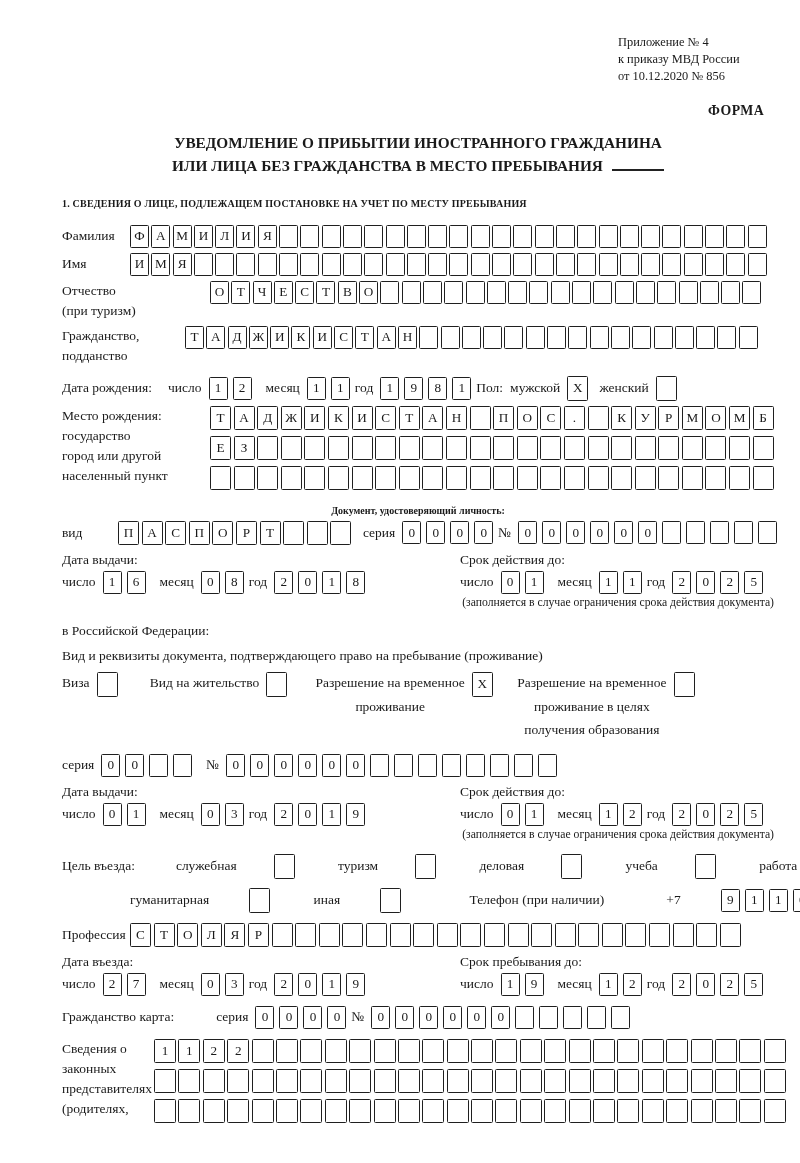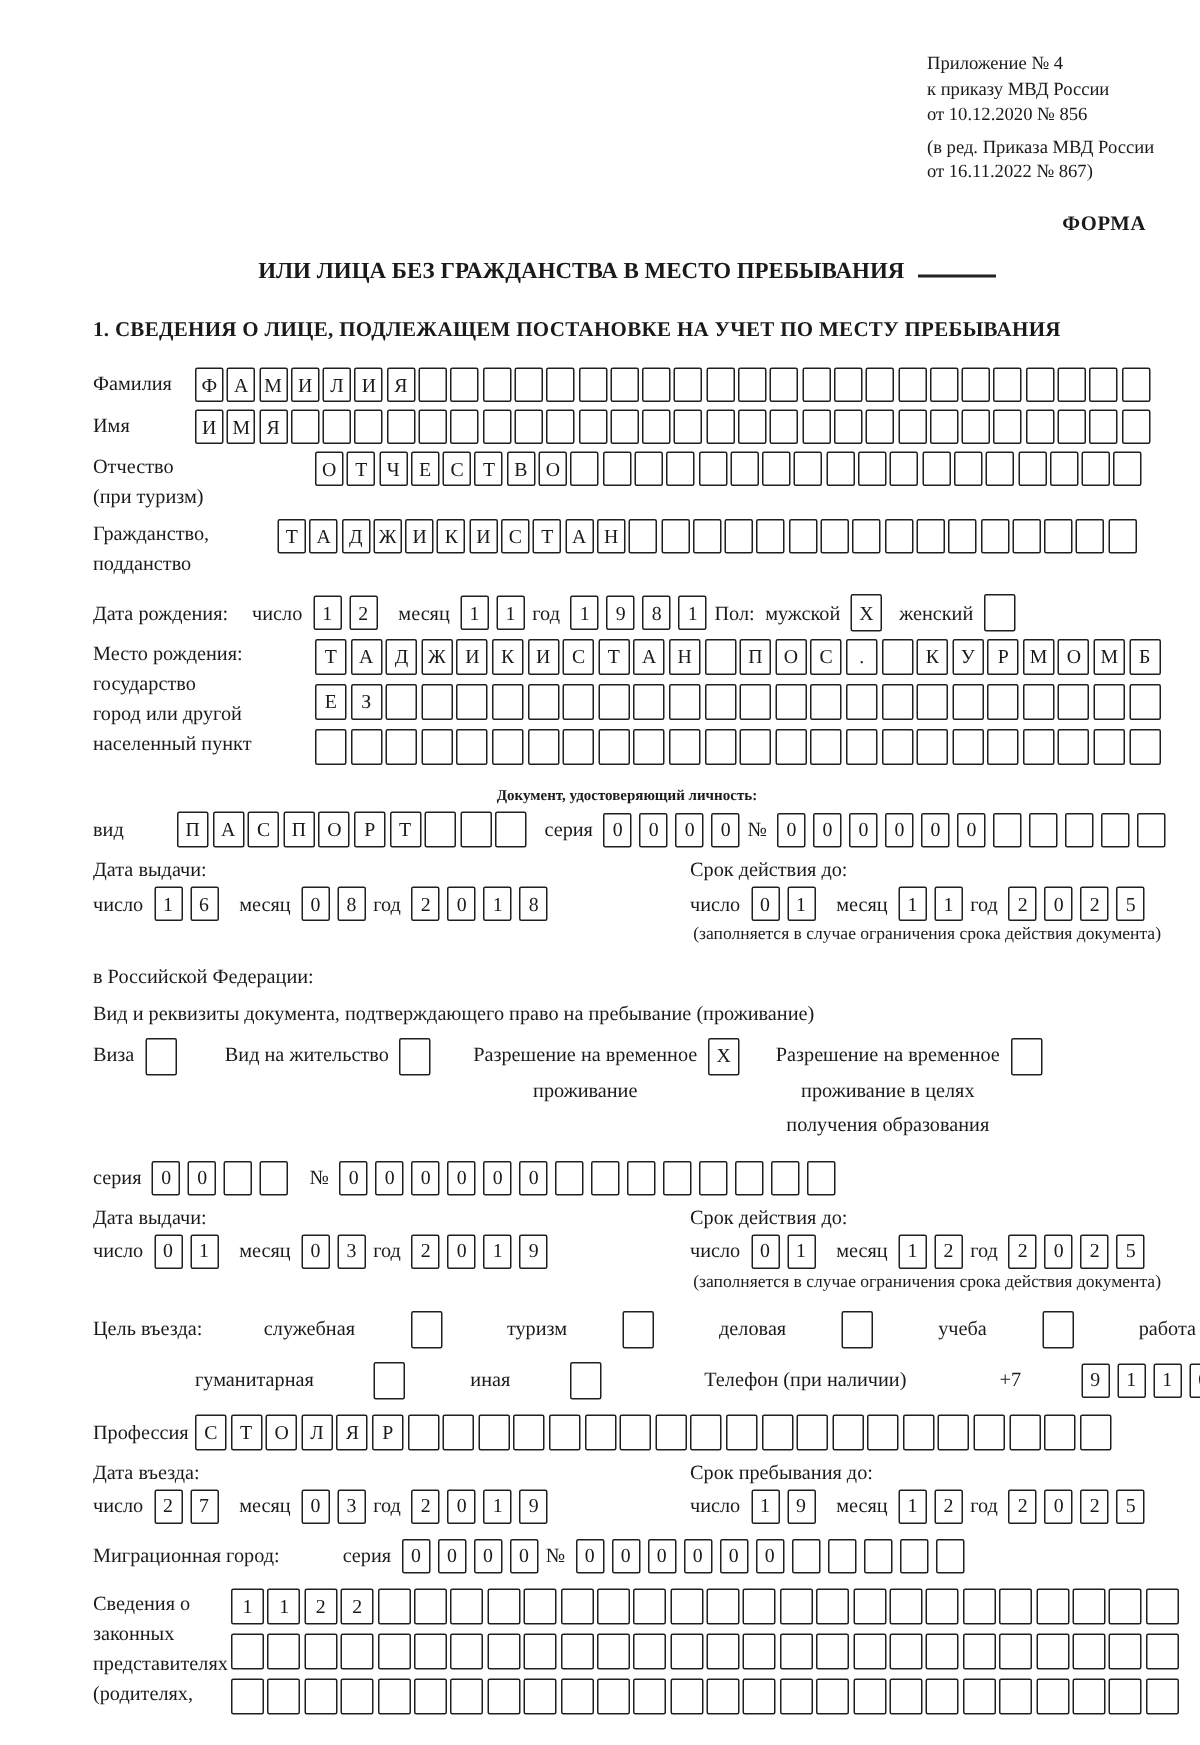--- a/index.html
+++ b/index.html
@@ -8,21 +8,21 @@
     padding:34px 26px 0 62px;overflow:hidden;background:#fff;
     font-family:"Liberation Serif","DejaVu Serif",serif;color:#1a1a1a;font-size:13.5px;
   }
   
   .hdr{margin-left:556px;font-size:12.4px;line-height:1.36;}
   .hdr2{margin-top:5px;}
   .forma{margin-top:18px;text-align:right;padding-right:10px;font-weight:bold;font-size:13.8px;letter-spacing:.4px;}
   
   .title{margin-top:12px;text-align:center;font-weight:bold;font-size:15.3px;line-height:1.55;}
   .uline{display:inline-block;width:52px;border-bottom:2px solid #222;height:.85em;margin-left:9px;}
-  .sec1{margin-top:20px;font-weight:bold;font-size:14px;letter-spacing:.2px;white-space:nowrap;}
+  .sec1{margin-top:20px;font-weight:bold;font-size:10px;letter-spacing:.2px;white-space:nowrap;}
   
   .frow{display:flex;align-items:flex-start;margin-top:5px;}
   .ac{align-items:center;}
   .mt16{margin-top:16px;}
   .mt10{margin-top:10px;}
   .mt12{margin-top:12px;}
   .flabel{flex:none;line-height:1.5;}
   .w68{width:68px;}
   .w148{width:148px;}
   .w123{width:123px;}
@@ -63,29 +63,26 @@
 </style>
 </head>
 <body>
 
 <div class="page">
 
   <div class="hdr">
     <div>Приложение № 4</div>
     <div>к приказу МВД России</div>
     <div>от 10.12.2020 № 856</div>
-    <div class="hdr2">
-      <div>(в ред. Приказа МВД России</div>
-      <div>от 16.11.2022 № 867)</div>
-    </div>
   </div>
 
   <div class="forma">ФОРМА</div>
 
   <div class="title">
+    <div>УВЕДОМЛЕНИЕ О ПРИБЫТИИ ИНОСТРАННОГО ГРАЖДАНИНА</div>
     <div><span>ИЛИ ЛИЦА БЕЗ ГРАЖДАНСТВА В МЕСТО ПРЕБЫВАНИЯ</span><span class="uline"></span></div>
   </div>
 
   <div class="sec1">1. СВЕДЕНИЯ О ЛИЦЕ, ПОДЛЕЖАЩЕМ ПОСТАНОВКЕ НА УЧЕТ ПО МЕСТУ ПРЕБЫВАНИЯ</div>
 
   <div class="frow mt16 ac">
     <div class="flabel w68">Фамилия</div>
     <div class="boxes">
         <span class="box">Ф</span>
         <span class="box">А</span>
@@ -677,21 +674,21 @@
             <span class="box">2</span>
             <span class="box">0</span>
             <span class="box">2</span>
             <span class="box">5</span>
           </span>
       </div>
     </div>
   </div>
 
   <div class="frow ac mt10">
-    <span>Миграционная город:</span>
+    <span>Гражданство карта:</span>
     <span class="word" style="margin-left:42px;">серия</span>
     <span class="boxes bg">
         <span class="box">0</span>
         <span class="box">0</span>
         <span class="box">0</span>
         <span class="box">0</span>
       </span>
     <span class="word0">№</span>
     <span class="boxes bg">
         <span class="box">0</span>

